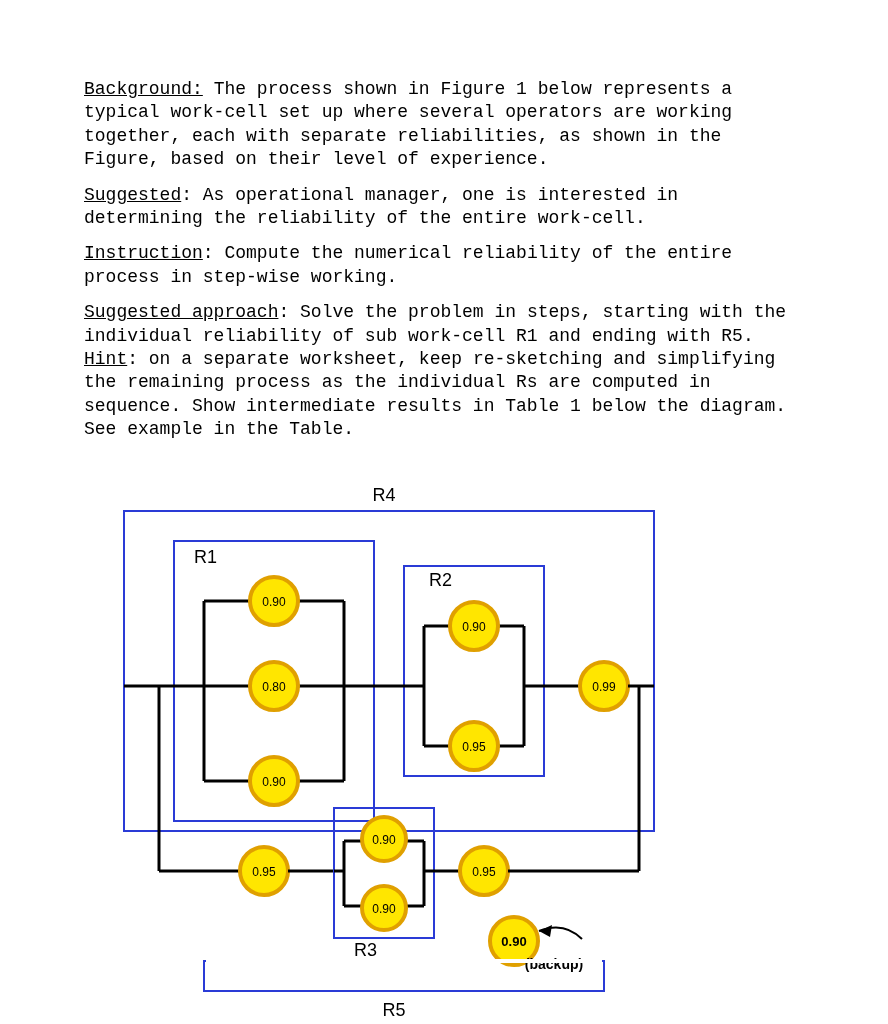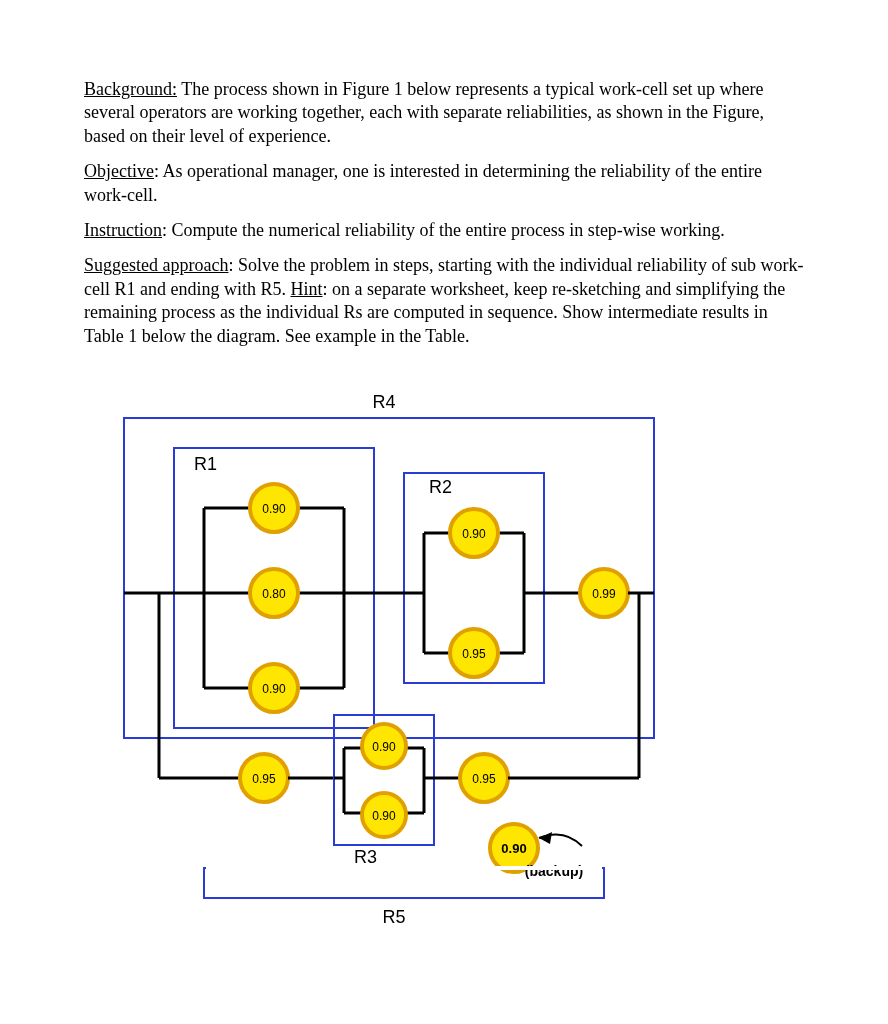--- a/index.html
+++ b/index.html
@@ -6,37 +6,37 @@
     margin: 0;
     padding: 78px 84px 20px 84px;
     font-family: "Times New Roman", Times, serif;
     font-size: 18px;
     color: #000;
     background: #fff;
     width: 888px;
     box-sizing: border-box;
     line-height: 1.3;
   }
-  .para { margin: 0 0 12px 0; }
+  .para { margin: 0 0 12px 0; font-family: Liberation Mono, monospace; }
   .u { text-decoration: underline; }
   .diagram-wrap {
     margin-top: 30px;
     display: flex;
   }
   svg { display: block; }
 </style>
 </head>
 <body>
 
 <p class="para">
   <span class="u">Background:</span><span> The process shown in Figure 1 below represents a typical work-cell set up where several operators are working together, each with separate reliabilities, as shown in the Figure, based on their level of experience.</span>
 </p>
 
 <p class="para">
-  <span class="u">Objective</span><span>: As operational manager, one is interested in determining the reliability of the entire work-cell.</span>
+  <span class="u">Suggested</span><span>: As operational manager, one is interested in determining the reliability of the entire work-cell.</span>
 </p>
 
 <p class="para">
   <span class="u">Instruction</span><span>: Compute the numerical reliability of the entire process in step-wise working.</span>
 </p>
 
 <p class="para">
   <span class="u">Suggested approach</span><span>: Solve the problem in steps, starting with the individual reliability of sub work-cell R1 and ending with R5. </span><span class="u">Hint</span><span>: on a separate worksheet, keep re-sketching and simplifying the remaining process as the individual Rs are computed in sequence. Show intermediate results in Table 1 below the diagram. See example in the Table.</span>
 </p>
 

